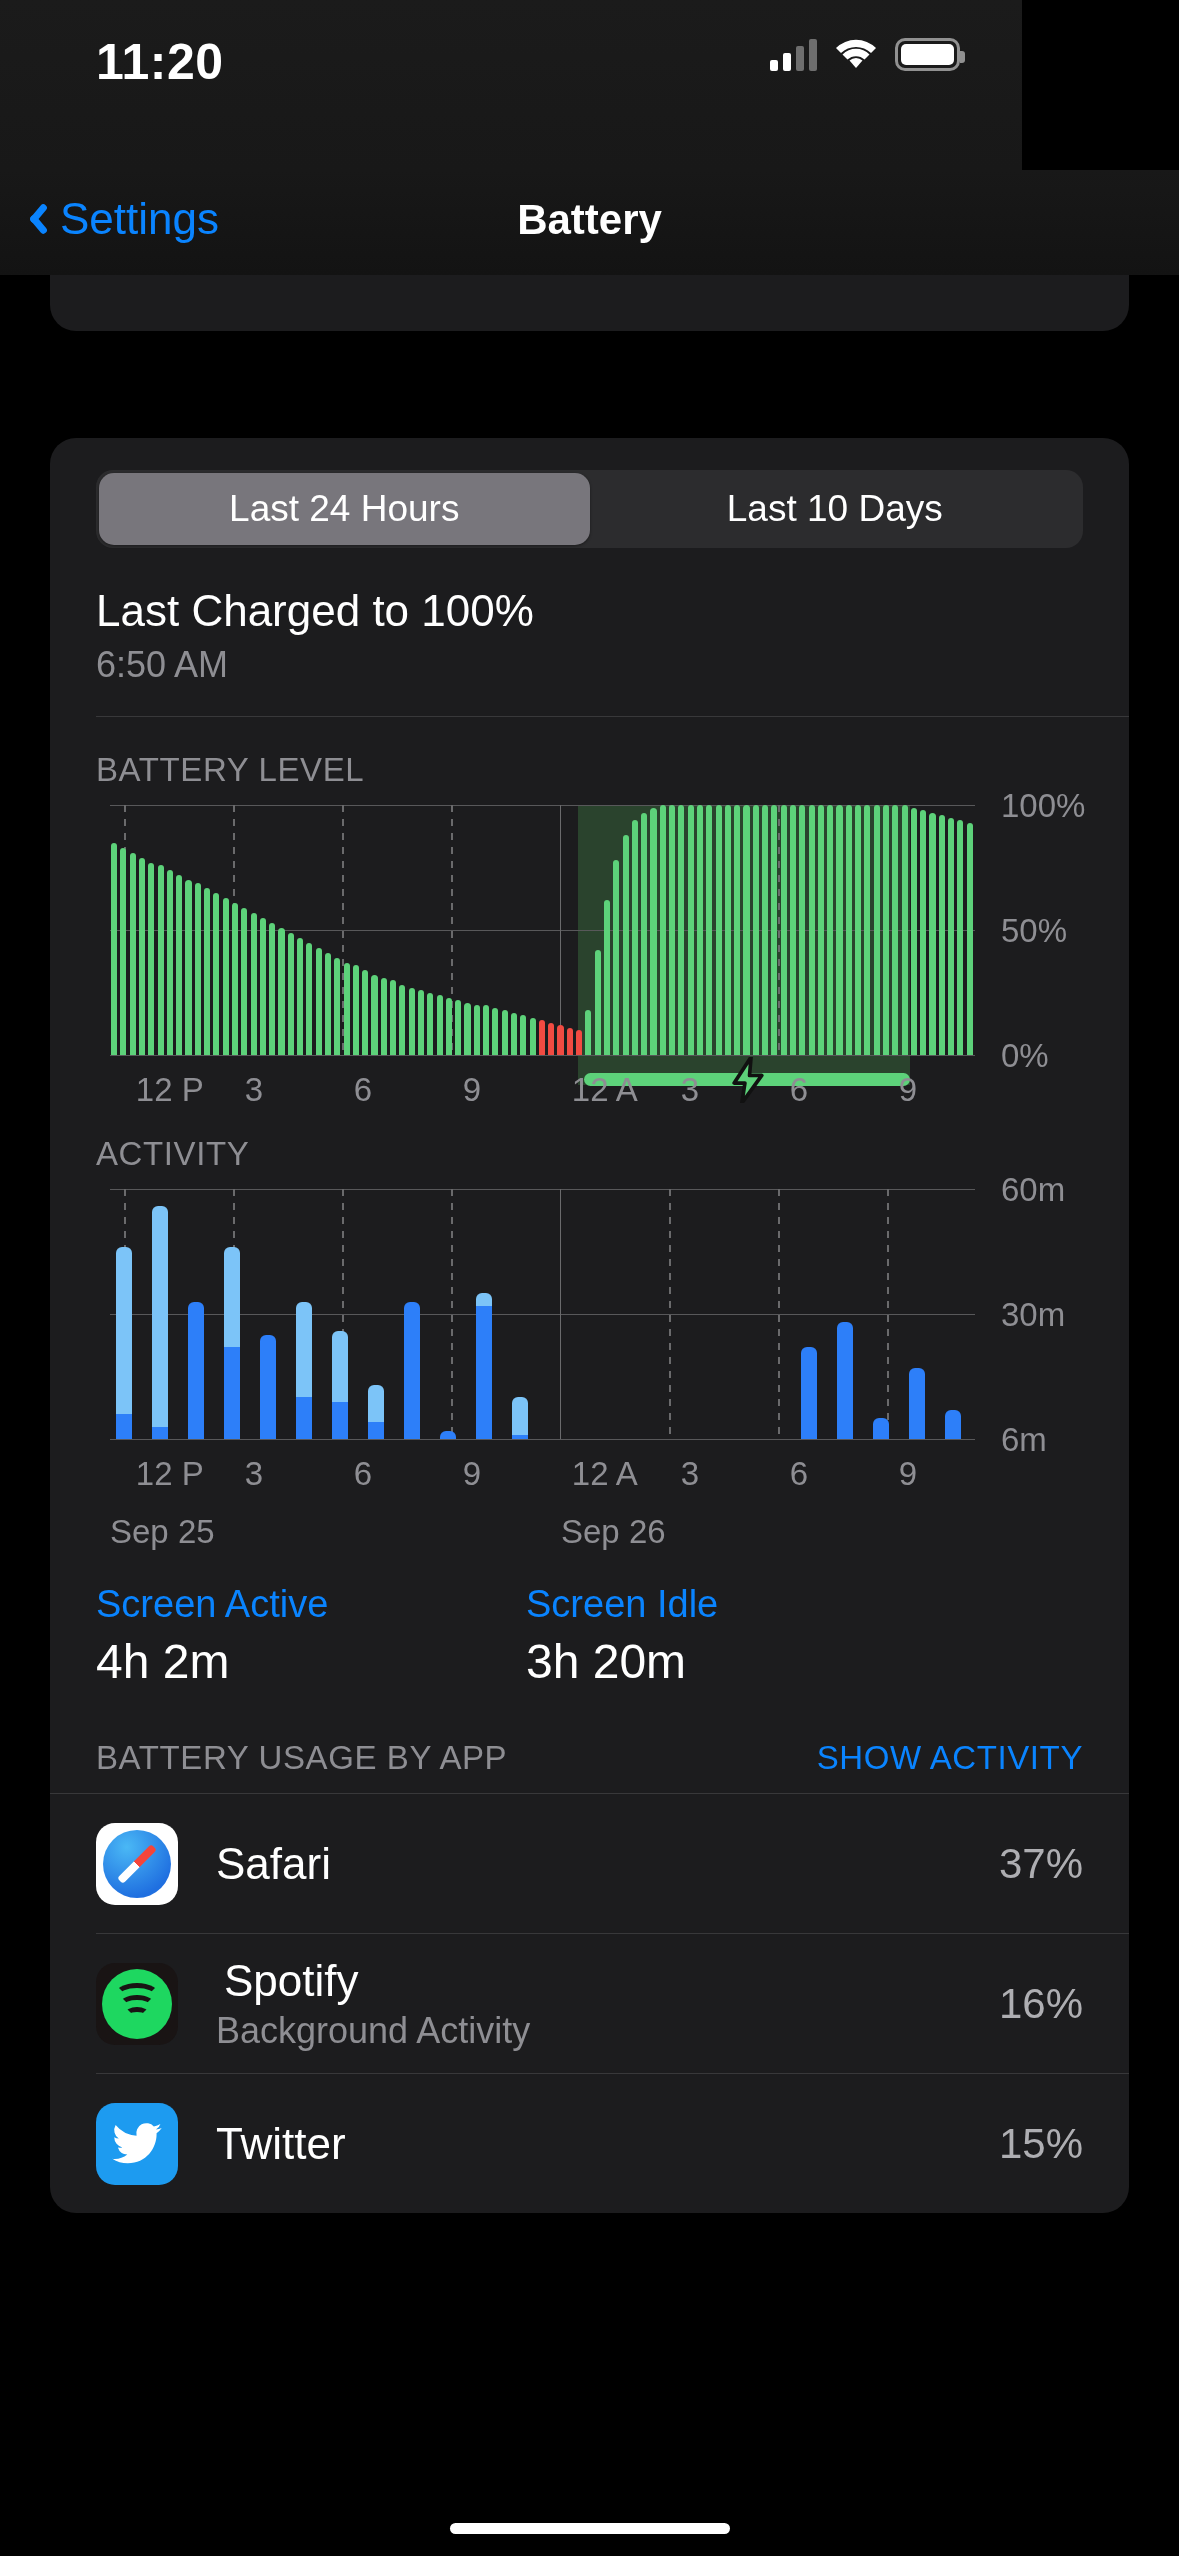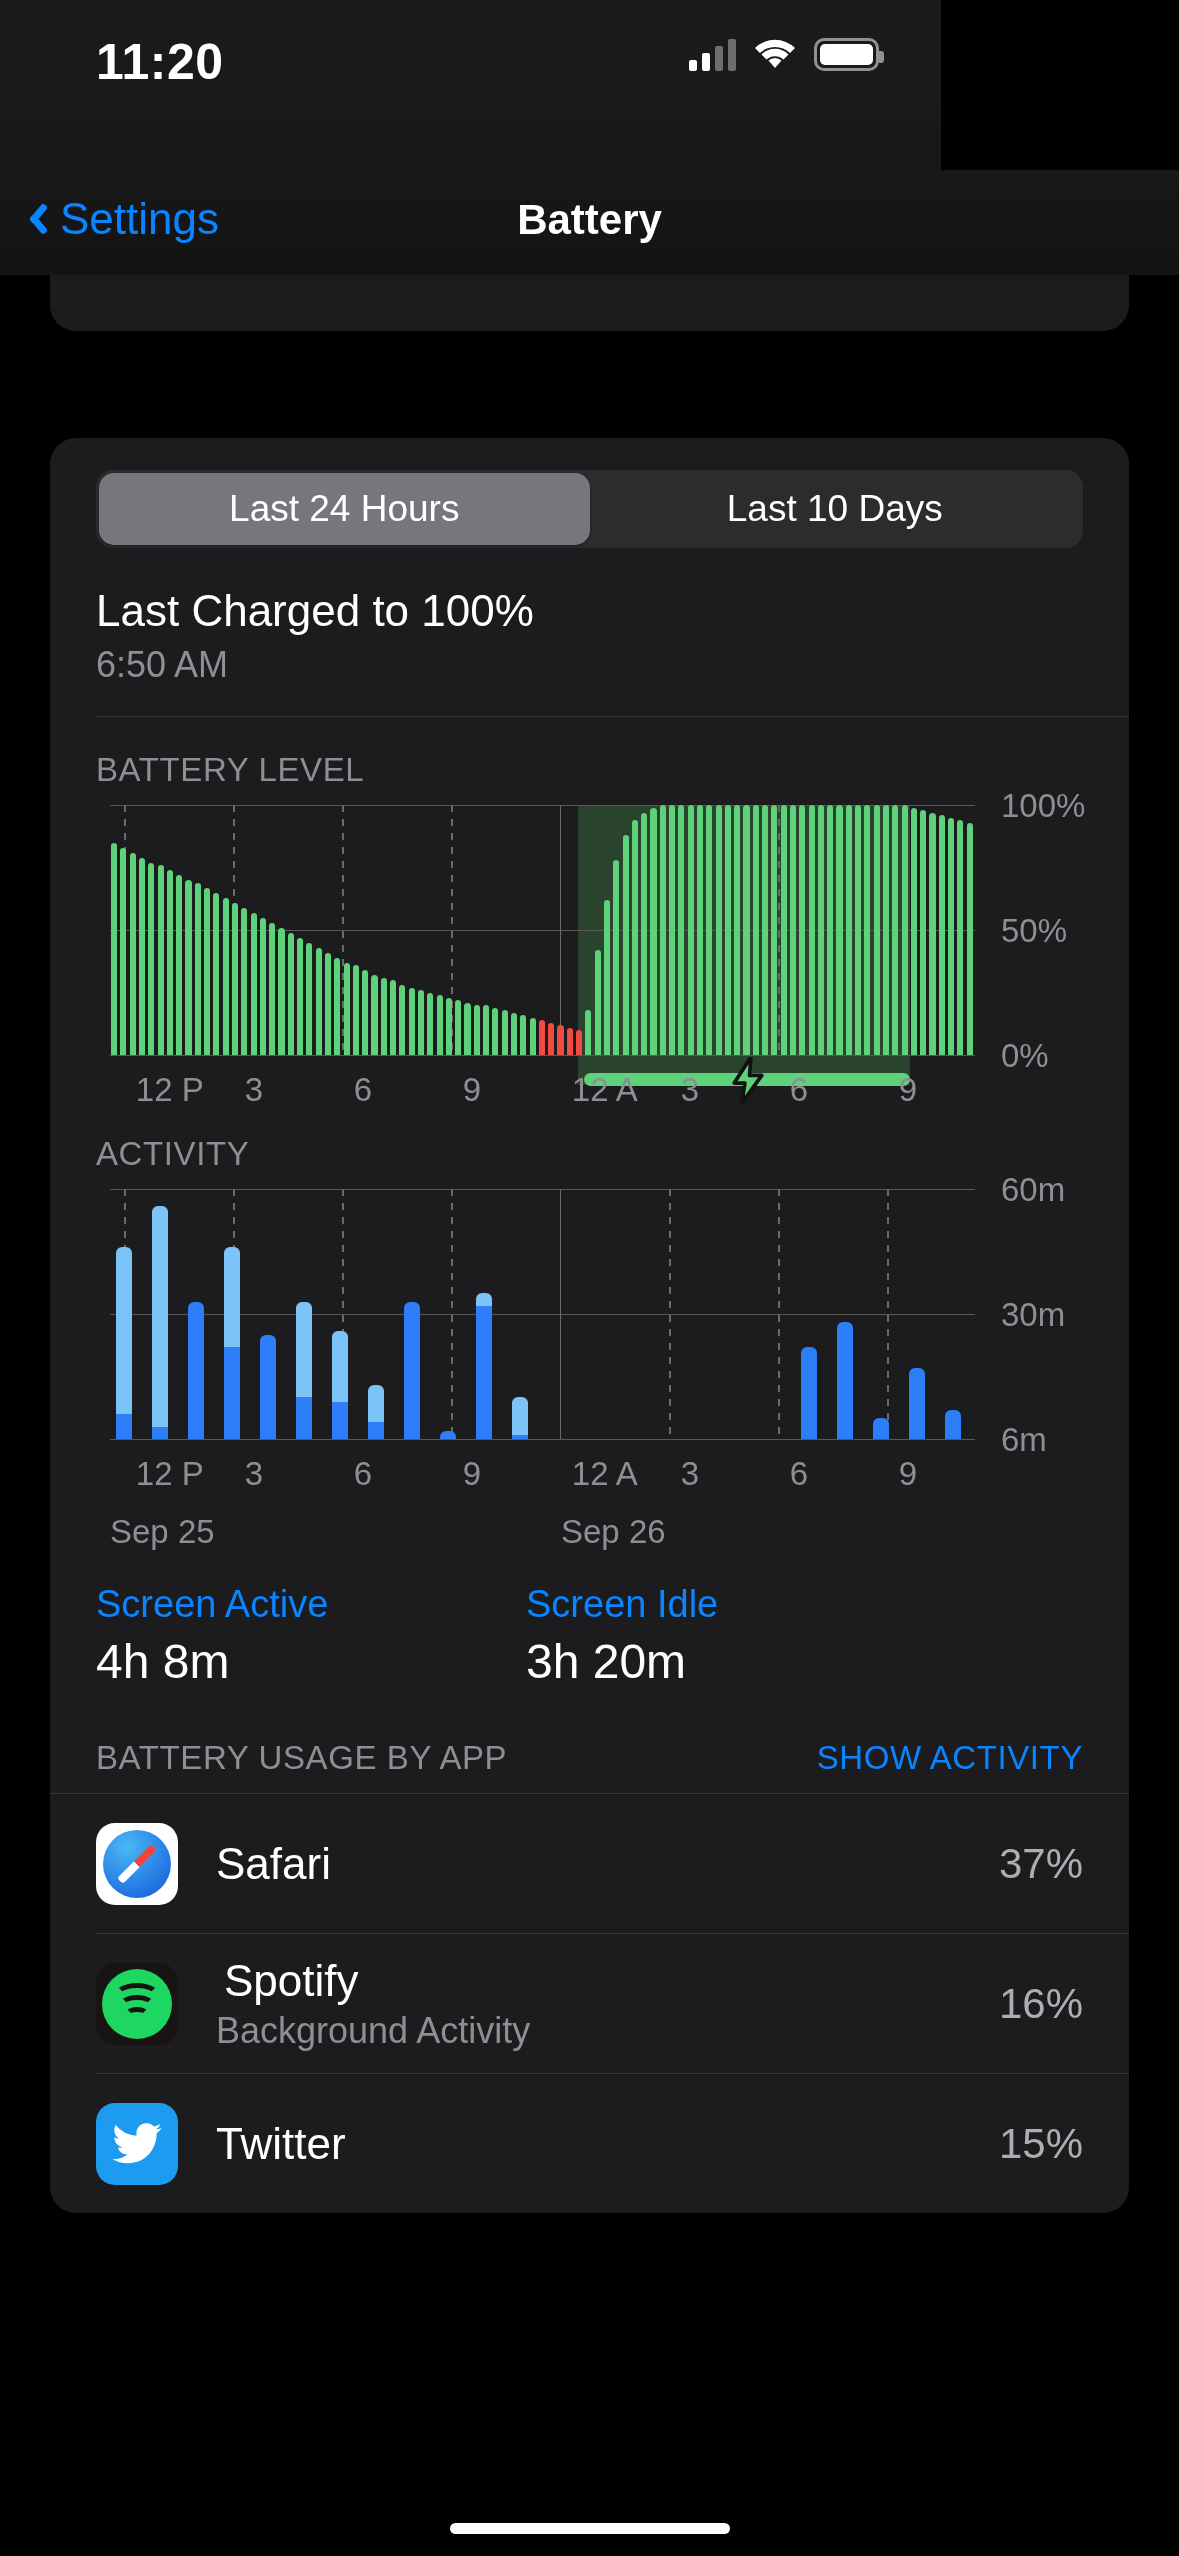--- a/index.html
+++ b/index.html
@@ -6,21 +6,21 @@
   html, body {
     width:1179px; height:2556px;
     background:#000;
     font-family:"Liberation Sans", sans-serif;
     overflow:hidden;
   }
   .phone { position:relative; width:1179px; height:2556px; background:#000; }
 
   
   .statusbar {
-    position:absolute; top:0; left:0; width:941px; height:170px;
+    position:absolute; top:0; left:0; width:1022px; height:170px;
     background:linear-gradient(180deg,#1b1b1b 0%,#181818 100%);
   }
   .sb-time {
     position:absolute; left:96px; top:33px;
     font-size:50px; font-weight:bold; color:#fff; letter-spacing:0.5px;
   }
   .sb-right { position:absolute; right:62px; top:38px; display:flex; align-items:center; gap:18px; }
   .sig { display:flex; align-items:flex-end; gap:5px; height:32px; }
   .sig i { display:block; width:8px; background:#fff; border-radius:2px; }
   .sig i:nth-child(1){ height:11px; }
@@ -407,21 +407,21 @@
             <div class="xlab" style="left: 679.78px;">6</div>
             <div class="xlab" style="left: 788.77px;">9</div>
           </div>
         <div class="datelab" style="left:14px;top:330px;">Sep 25</div>
         <div class="datelab" style="left:465px;top:330px;">Sep 26</div>
       </div>
 
       <div class="screen-row" style="margin-top:50px;">
         <div class="st-col" style="width:430px;">
           <div class="st-label">Screen Active</div>
-          <div class="st-value">4h 8m</div>
+          <div class="st-value">4h 2m</div>
         </div>
         <div class="st-col">
           <div class="st-label">Screen Idle</div>
           <div class="st-value">3h 20m</div>
         </div>
       </div>
 
       <div class="usage-head">
         <span class="usage-title">BATTERY USAGE BY APP</span>
         <span class="usage-action">SHOW ACTIVITY</span>

